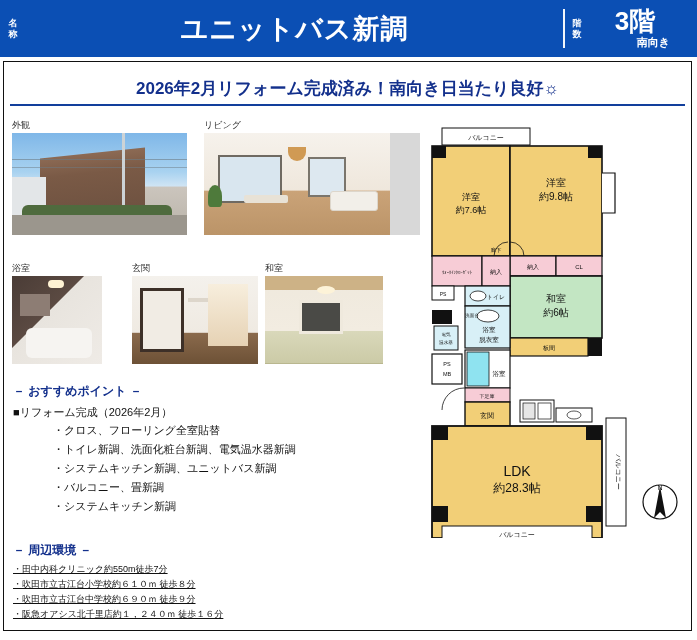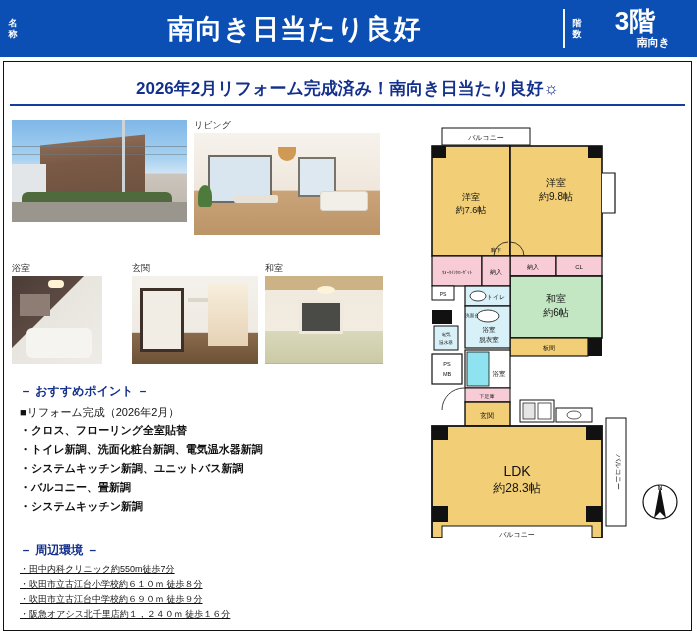--- a/index.html
+++ b/index.html
@@ -66,21 +66,21 @@
   .ph-label{
     font-size:9px;color:#333;line-height:11px;margin-bottom:2px;
     font-weight:400;
   }
   .photo{
     background:#d8d8d8;border:0;overflow:hidden;position:relative;
   }
 
   .row1{position:absolute;left:0;top:0;}
   .cell-gaikan{position:absolute;left:0;top:0;width:175px;}
-  .cell-living{position:absolute;left:182px;top:0;width:186px;}
+  .cell-living{position:absolute;left:192px;top:0;width:216px;}
 
   .row2{position:absolute;left:0;top:143px;}
   .cell-yokushitsu{position:absolute;left:0;top:0;width:90px;}
   .cell-genkan{position:absolute;left:120px;top:0;width:126px;}
   .cell-washitsu{position:absolute;left:253px;top:0;width:118px;}
 
   
   .img-gaikan{
     width:175px;height:102px;
     background:
@@ -136,33 +136,33 @@
     width:118px;height:88px;
     background:linear-gradient(180deg,#efe9dd 0%,#f2ece1 62%,#d9d8ba 63%,#cbcaa6 100%);
     position:relative;
   }
   .ws-win{position:absolute;left:34px;top:24px;width:38px;height:28px;background:#4a4a46;border:3px solid #efe9dd;}
   .ws-ceil{position:absolute;left:0;top:0;width:118px;height:14px;background:#cdb286;}
   .ws-lamp{position:absolute;left:52px;top:10px;width:18px;height:8px;background:#fdf3d8;border-radius:50%;}
   .ws-mat{position:absolute;left:0;bottom:0;width:118px;height:1px;background:#b9b78f;}
 
   
-  .sec{position:absolute;left:20px;width:390px;}
+  .sec{position:absolute;left:13px;width:390px;}
   .sec-osusume{top:383px;}
   .sec-kankyo{top:542px;}
 
   .sec-title{
     font-size:12px;font-weight:700;color:#13308c;line-height:16px;
     margin-bottom:4px;letter-spacing:0px;
   }
   .bullet-strong{
     font-size:11px;color:#111;line-height:18px;font-weight:400;
   }
   .bullet{
-    font-size:11px;color:#111;line-height:19px;font-weight:700;
+    font-size:11px;color:#111;line-height:19px;font-weight:400;margin-left:40px;
   }
   .small-item{
     font-size:9px;color:#111;line-height:15px;text-decoration:underline;
   }
 
   
   .plan{
     position:absolute;left:410px;top:118px;width:275px;height:420px;
   }
   .plan svg{display:block;}
@@ -175,21 +175,21 @@
 <body>
 
 <div class="sheet">
 
   <div class="header">
     <div class="hdr-label">
       <span>名</span>
       <span>称</span>
     </div>
     <div class="hdr-title-wrap">
-      <div class="hdr-title">南向き日当たり良好</div>
+      <div class="hdr-title">ユニットバス新調</div>
     </div>
     <div class="hdr-divider"></div>
     <div class="hdr-floor-label">
       <span>階</span>
       <span>数</span>
     </div>
     <div class="hdr-floor-wrap">
       <div class="hdr-floor">3階</div>
       <div class="hdr-facing">南向き</div>
     </div>
@@ -198,20 +198,21 @@
   <div class="frame"></div>
 
   <div class="catch">
     <div class="catch-text">2026年2月リフォーム完成済み！南向き日当たり良好☼</div>
   </div>
 
   <div class="left-col">
 
     <div class="row1">
       <div class="cell-gaikan">
+        <div class="ph-label">外観</div>
         <div class="photo">
           <div class="img-gaikan">
             <div class="gk-sky-w"></div>
             <div class="gk-sky-w2"></div>
             <div class="gk-left"></div>
             <div class="gk-pole"></div>
             <div class="gk-hedge"></div>
           </div>
         </div>
       </div>

